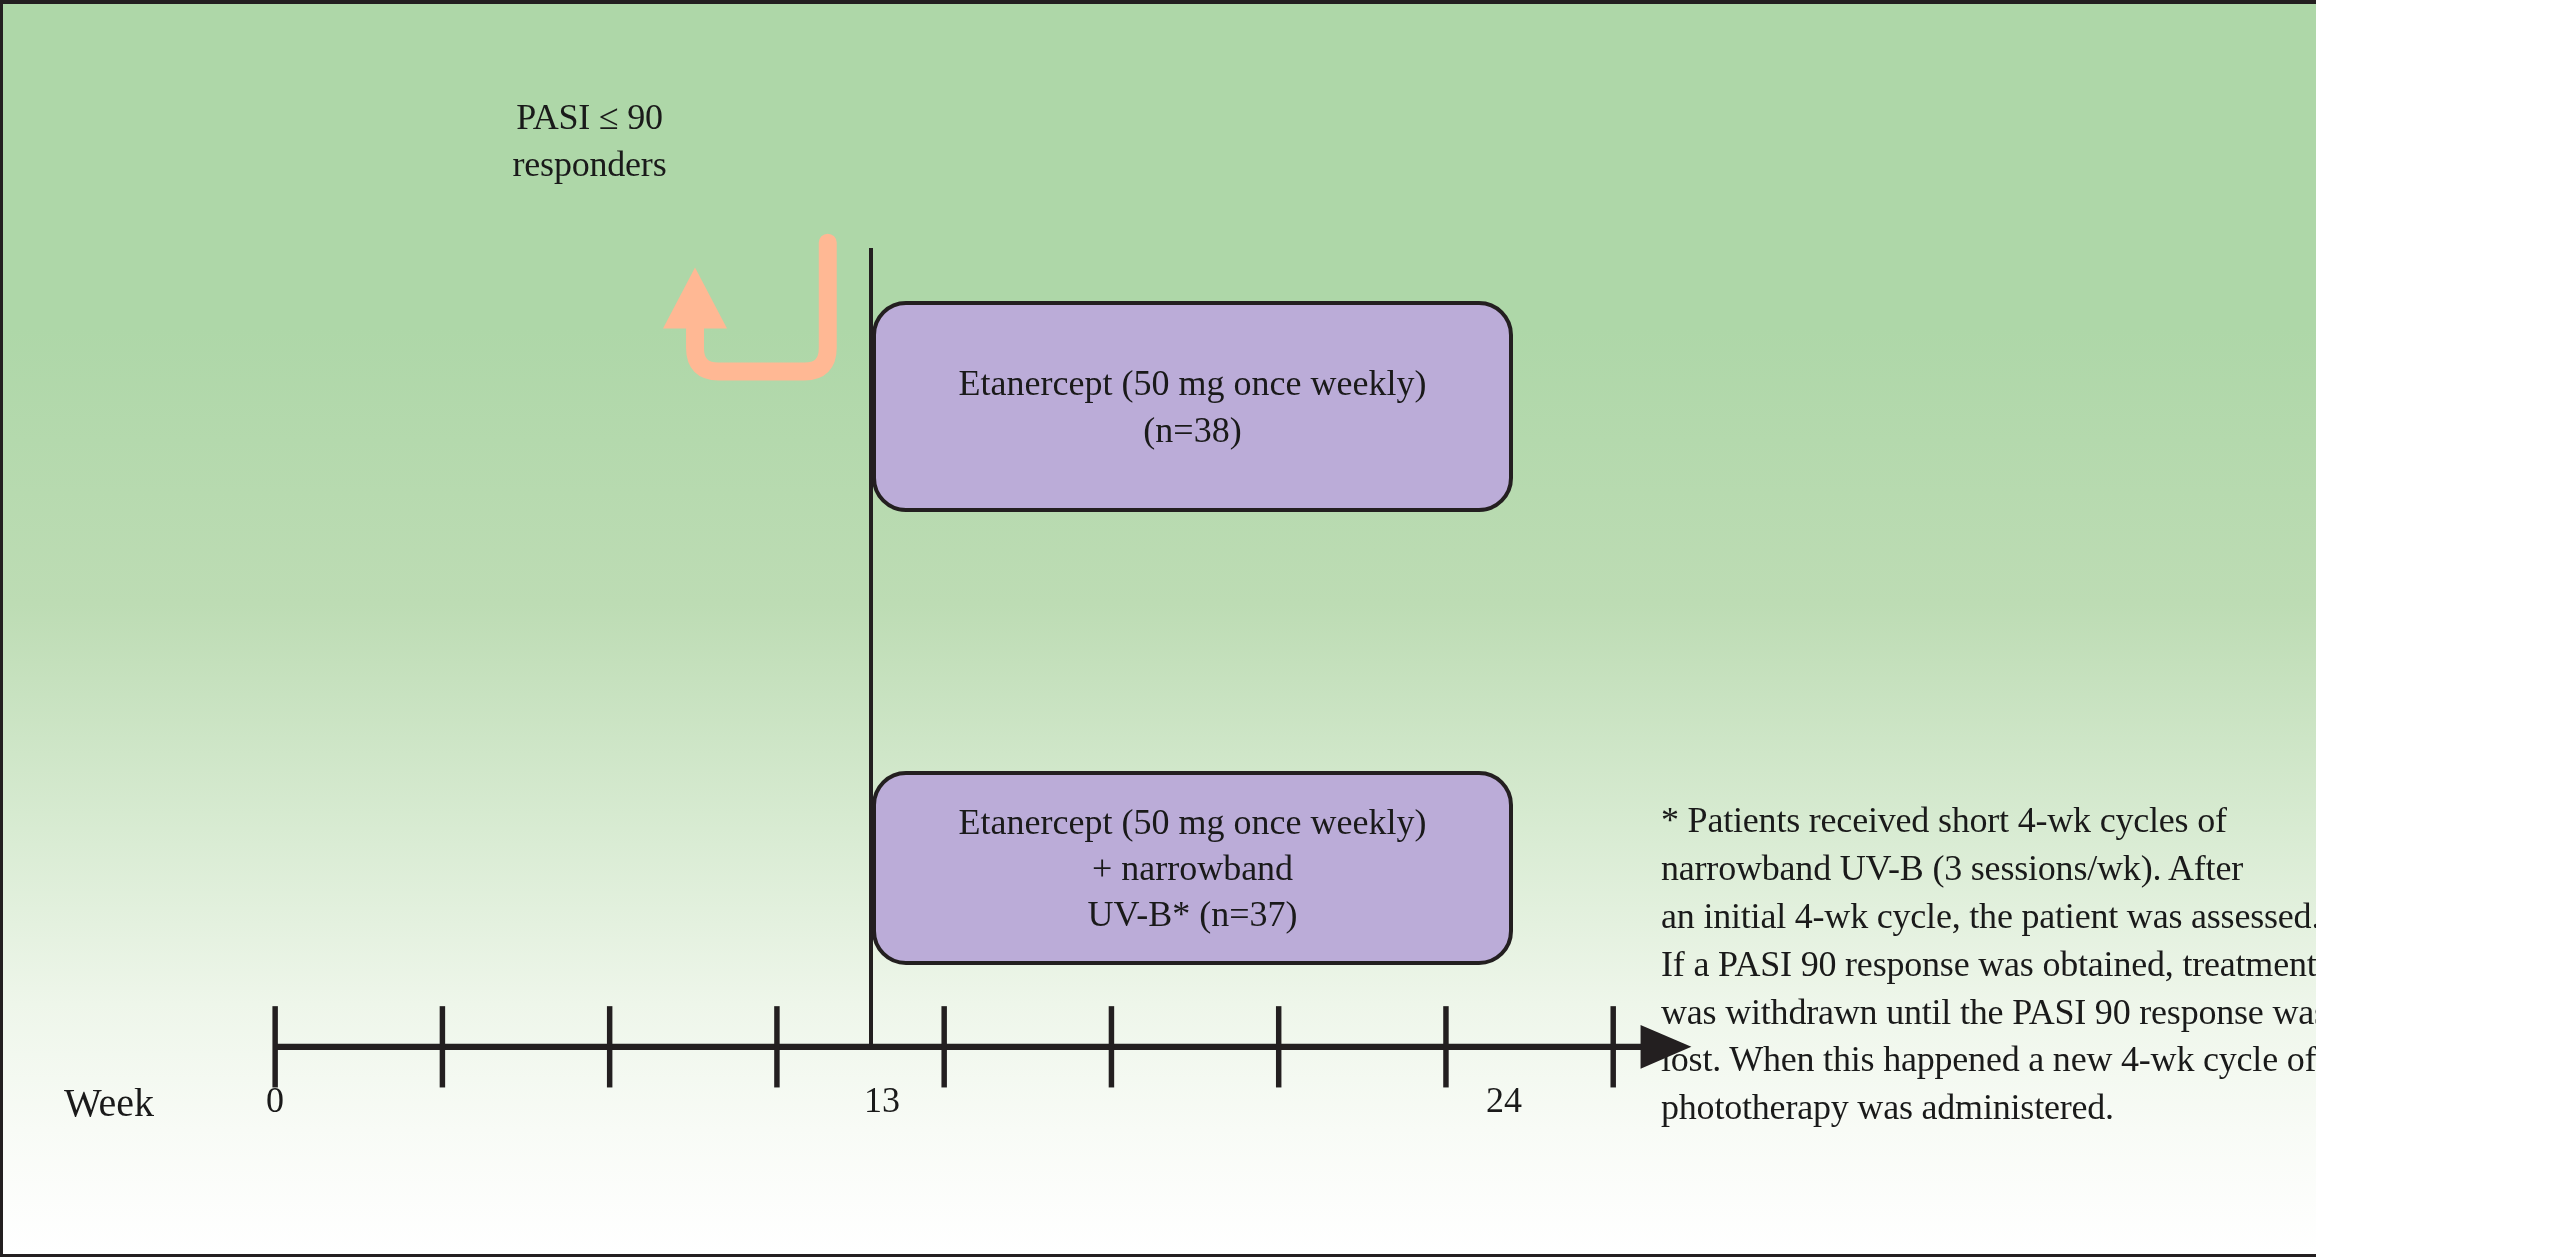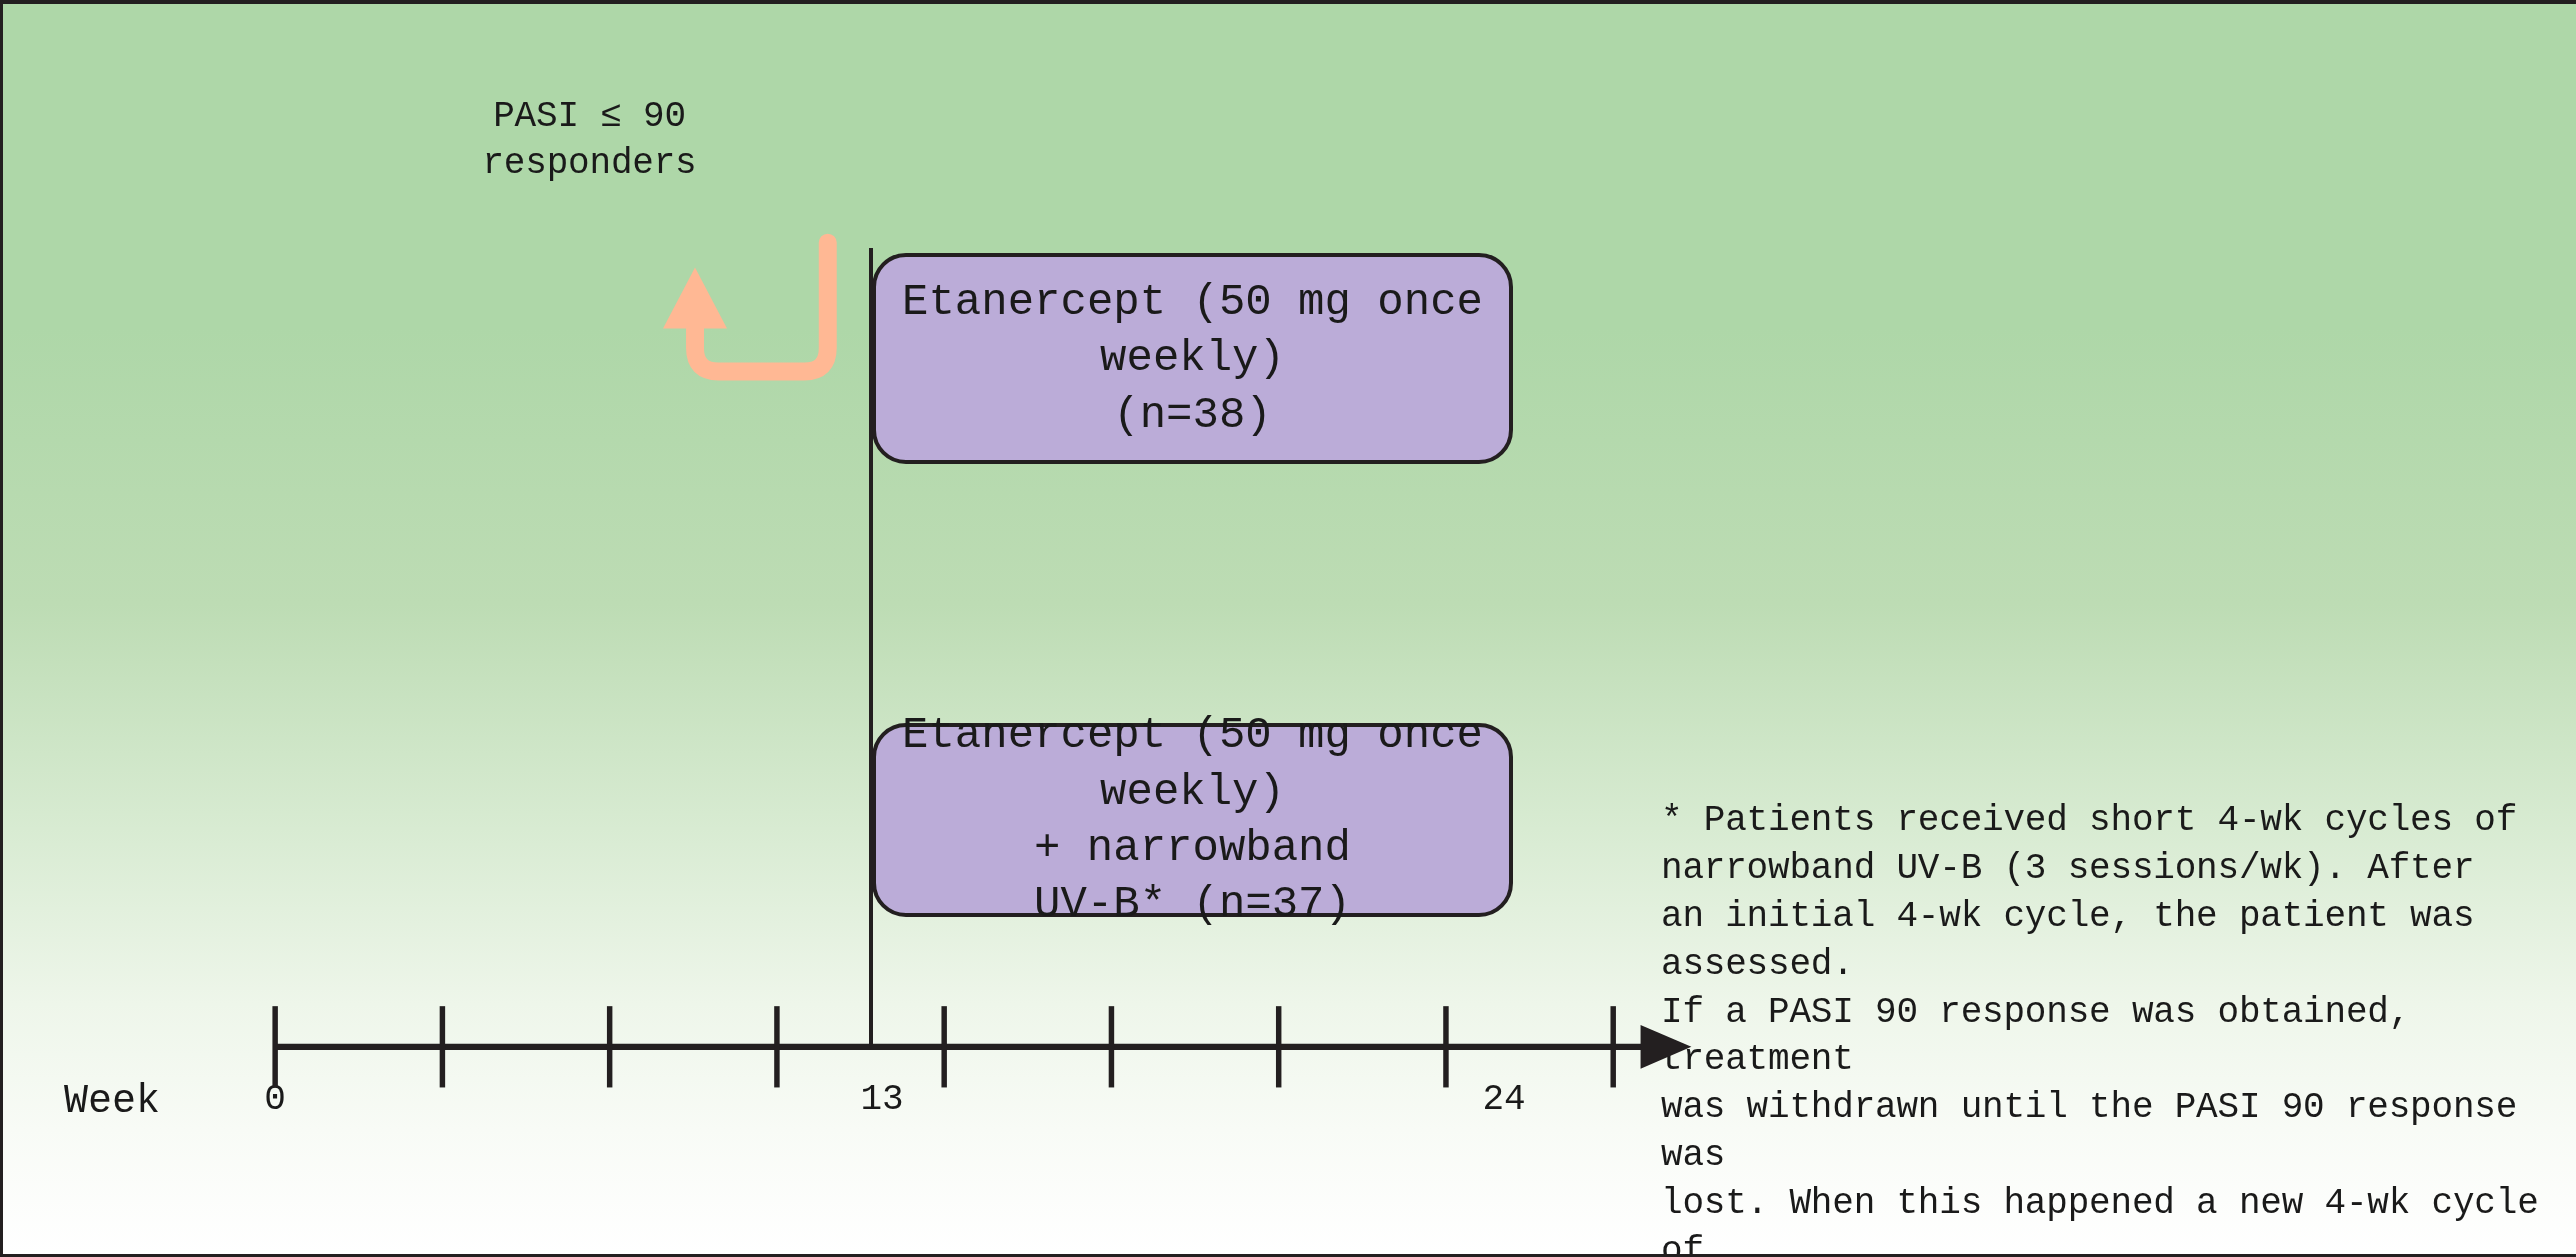--- a/index.html
+++ b/index.html
@@ -2,29 +2,29 @@
 <html style="font-size:12.5px"><head>
 <meta charset="utf-8">
 <style>
   html, body {
     margin: 0;
     padding: 0;
     background: #ffffff;
   }
   #figure {
     position: relative;
-    width: 2576px;
+    width: 2316px;
     height: 1258px;
     overflow: hidden;
     background: #5eead4;
     border-top: 4.7px solid #231f20;
     border-bottom: 4.7px solid #231f20;
     border-left: 3.9px solid #231f20;
     box-sizing: border-box;
-    font-family: Liberation Mono, monospace;
+    font-family: Liberation Serif, serif;
   }
   #canvas {
     position: absolute;
     left: 0;
     top: 0;
     right: 0;
     bottom: 0;
     background: linear-gradient(to bottom,
         #aed7a8 0%,
         #aed7a8 26%,
@@ -50,25 +50,26 @@
   .box {
     position: absolute;
     background: #bbacd8;
     border: 4.7px solid #231f20;
     border-radius: 34px;
     box-sizing: border-box;
     display: flex;
     align-items: center;
     justify-content: center;
     color: #1a1a1a;
-    font-size: 44px;
+    font-size: 36px;
     line-height: 1.28;
     text-align: center;
     white-space: pre-line;
     z-index: 3;
+    margin-top: 48px;
   }
 
   
   #wk12-line {
     position: absolute;
     width: 3.9px;
     background: #231f20;
     z-index: 2;
   }
 

